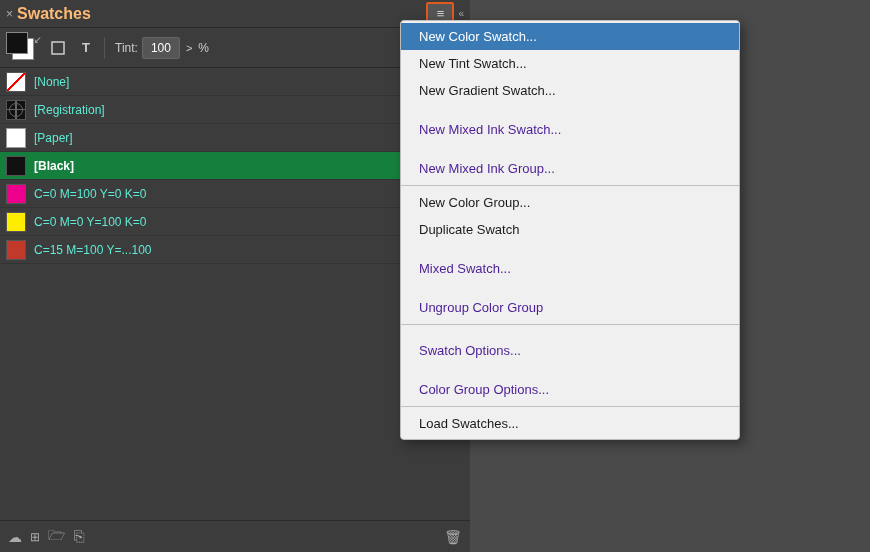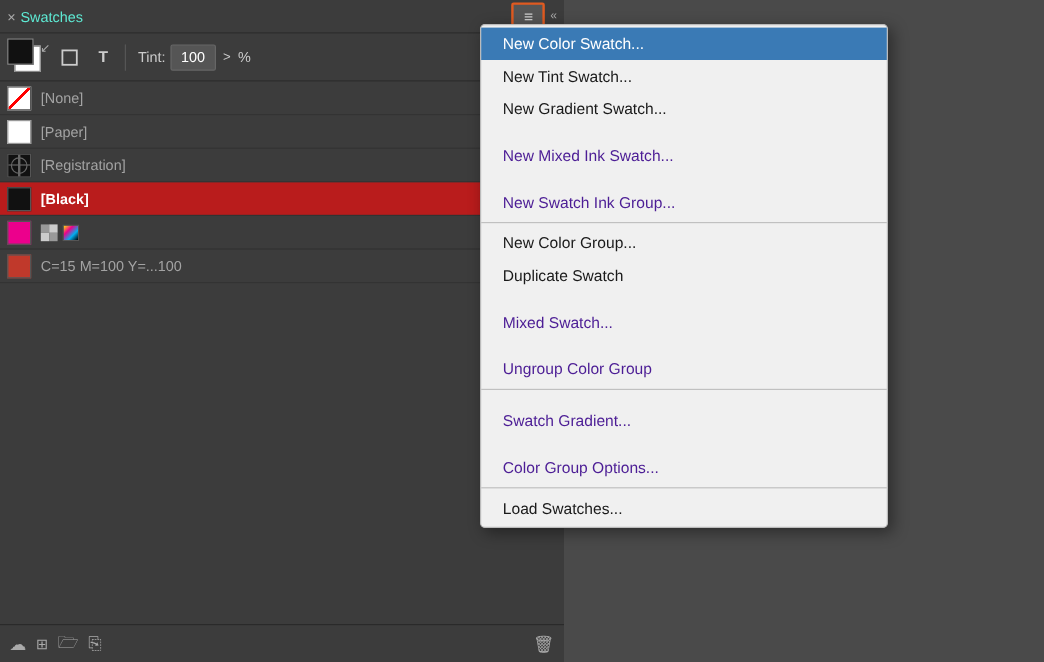--- a/index.html
+++ b/index.html
@@ -34,23 +34,23 @@
       flex-shrink: 0;
     }
 
     .panel-close-x {
       color: #aaa;
       font-size: 12px;
       line-height: 1;
     }
 
     .panel-title {
-      color: #5eead4;
-      font-size: 12px;
-      font-weight: normal;
+      color: #fdba74;
+      font-size: 16px;
+      font-weight: bold;
       flex: 1;
       padding-left: 4px;
     }
 
     .panel-menu-btn {
       width: 28px; height: 24px;
       background: #555;
       border: 2px solid #e05a20;
       border-radius: 2px;
       cursor: pointer;
@@ -169,31 +169,31 @@
 
     .swatch-row {
       display: flex;
       align-items: center;
       height: 28px;
       padding: 0 6px;
       cursor: pointer;
       border-bottom: 1px solid #333;
       position: relative;
     }
-    .swatch-row.selected { background: #b91c1c; }
+    .swatch-row.selected { background: #15803d; }
 
     .swatch-color-box {
       width: 20px; height: 20px;
       border: 1px solid #555;
       flex-shrink: 0;
       margin-right: 8px;
     }
 
     .swatch-name {
-      color: #a3a3a3;
+      color: #5eead4;
       font-size: 12px;
       flex: 1;
     }
 
     .swatch-row.selected .swatch-name {
       color: #fff;
       font-weight: bold;
     }
 
     .swatch-icons {
@@ -373,25 +373,20 @@
 
     <div class="swatch-row">
       <div class="swatch-color-box swatch-none"></div>
       <span class="swatch-name">[None]</span>
       <div class="swatch-icons">
         <span class="swatch-icon" style="color:#999;">✂</span>
         <div class="cmyk-small-block">
           <div style="width:14px;height:14px;background:linear-gradient(135deg,white 50%,#f66 50%);border:1px solid #999;"></div>
         </div>
       </div>
-    </div>
-
-    <div class="swatch-row">
-      <div class="swatch-color-box" style="background:white; border:1px solid #999;"></div>
-      <span class="swatch-name">[Paper]</span>
     </div>
 
     <div class="swatch-row">
       <div class="swatch-color-box" style="background:#111; display:flex;align-items:center;justify-content:center;">
         <div class="reg-icon">
           <div class="reg-circle" style="border-color:#666;"></div>
           <div class="reg-crossh"></div>
           <div class="reg-crossv"></div>
         </div>
       </div>
@@ -403,53 +398,74 @@
             <div class="reg-icon" style="transform:scale(0.7);">
               <div class="reg-circle" style="width:10px;height:10px;border-color:#555;"></div>
               <div class="reg-crossh" style="width:14px;background:#555;"></div>
               <div class="reg-crossv" style="height:14px;background:#555;"></div>
             </div>
           </div>
         </div>
       </div>
     </div>
 
+    <div class="swatch-row">
+      <div class="swatch-color-box" style="background:white; border:1px solid #999;"></div>
+      <span class="swatch-name">[Paper]</span>
+    </div>
+
     <div class="swatch-row selected">
       <div class="swatch-color-box" style="background:#111; border:1px solid #555;"></div>
       <span class="swatch-name">[Black]</span>
       <div class="swatch-icons">
         <span class="swatch-icon selected-icon">✂</span>
         <div class="quad-block">
           <div style="background:#999;"></div>
             <div style="background:#ccc;"></div>
           <div style="background:#ccc;"></div>
             <div style="background:#999;"></div>
         </div>
         <div class="cmyk-small-block">
           <div style="width:14px;height:14px;background:linear-gradient(135deg,#ffed00 0%,#ec008c 33%,#00aeef 66%,#000 100%);border:1px solid #555;"></div>
         </div>
       </div>
     </div>
 
 
     <div class="swatch-row">
       <div class="swatch-color-box" style="background:#ec008c; border:1px solid #555;"></div>
+      <span class="swatch-name">C=0 M=100 Y=0 K=0</span>
       <div class="swatch-icons">
         <div class="quad-block">
           <div style="background:#999;"></div>
             <div style="background:#ccc;"></div>
           <div style="background:#ccc;"></div>
             <div style="background:#999;"></div>
         </div>
         <div class="cmyk-small-block">
           <div style="width:14px;height:14px;background:linear-gradient(135deg,#ffed00 0%,#ec008c 33%,#00aeef 66%,#000 100%);border:1px solid #555;"></div>
         </div>
       </div>
     </div>
 
+    <div class="swatch-row">
+      <div class="swatch-color-box" style="background:#ffed00; border:1px solid #555;"></div>
+      <span class="swatch-name">C=0 M=0 Y=100 K=0</span>
+      <div class="swatch-icons">
+        <div class="quad-block">
+          <div style="background:#999;"></div>
+            <div style="background:#ccc;"></div>
+          <div style="background:#ccc;"></div>
+            <div style="background:#999;"></div>
+        </div>
+        <div class="cmyk-small-block">
+          <div style="width:14px;height:14px;background:linear-gradient(135deg,#ffed00 0%,#ec008c 33%,#00aeef 66%,#000 100%);border:1px solid #555;"></div>
+        </div>
+      </div>
+    </div>
 
     <div class="swatch-row">
       <div class="swatch-color-box" style="background:#c0392b; border:1px solid #555;"></div>
       <span class="swatch-name">C=15 M=100 Y=...100</span>
       <div class="swatch-icons">
         <div class="quad-block">
           <div style="background:#999;"></div>
             <div style="background:#ccc;"></div>
           <div style="background:#ccc;"></div>
             <div style="background:#999;"></div>
@@ -478,38 +494,38 @@
   <div class="menu-item">
     <span>New Tint Swatch...</span>
   </div>
   <div class="menu-item">
     <span>New Gradient Swatch...</span>
   </div>
   <div class="menu-item disabled">
     <span>New Mixed Ink Swatch...</span>
   </div>
   <div class="menu-item disabled">
-    <span>New Swatch Ink Group...</span>
+    <span>New Mixed Ink Group...</span>
   </div>
   <div class="menu-separator"></div>
   <div class="menu-item">
     <span>New Color Group...</span>
   </div>
   <div class="menu-item">
     <span>Duplicate Swatch</span>
   </div>
   <div class="menu-item disabled">
     <span>Mixed Swatch...</span>
   </div>
   <div class="menu-item disabled">
     <span>Ungroup Color Group</span>
   </div>
   <div class="menu-separator"></div>
   <div class="menu-item disabled">
-    <span>Swatch Gradient...</span>
+    <span>Swatch Options...</span>
   </div>
   <div class="menu-item disabled">
     <span>Color Group Options...</span>
   </div>
   <div class="menu-separator"></div>
   <div class="menu-item">
     <span>Load Swatches...</span>
   </div>
 
 </div>

